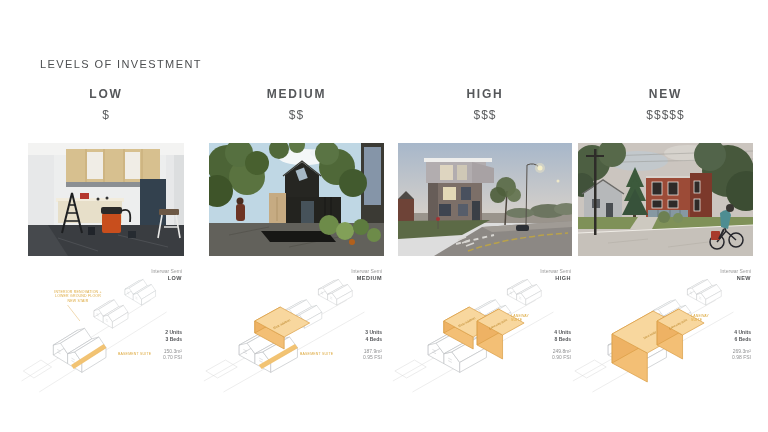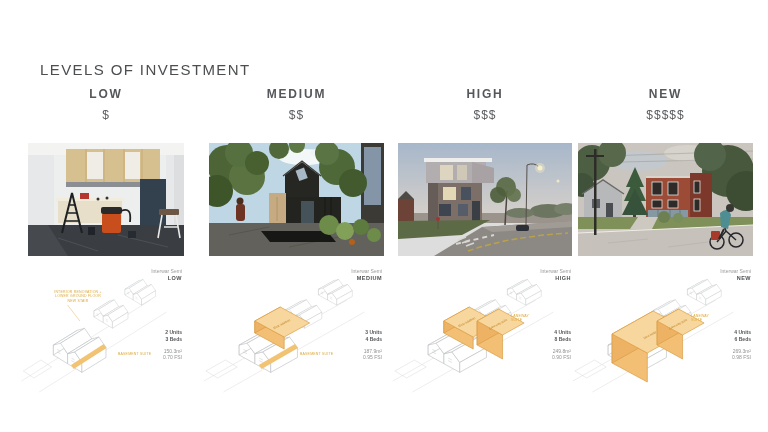--- a/index.html
+++ b/index.html
@@ -1,18 +1,18 @@
 <!DOCTYPE html>
 <html><head>
 <meta charset="utf-8">
 <style>
   html,body{margin:0;padding:0;background:#ffffff;}
   body{width:768px;height:432px;overflow:hidden;font-family:"Liberation Sans",sans-serif;}
   .slide{position:relative;width:768px;height:432px;background:#ffffff;}
-  .title{position:absolute;left:40px;top:51px;font-size:15px;letter-spacing:1.4px;color:#4c4e50;font-weight:500;}
+  .title{position:absolute;left:40px;top:51px;font-size:11px;letter-spacing:1.4px;color:#4c4e50;font-weight:500;}
   .col-header{position:absolute;top:87px;text-align:center;color:#55575a;}
   .col-header .level{font-size:12px;letter-spacing:1.8px;font-weight:600;}
   .col-header .cost{font-size:12px;letter-spacing:1px;margin-top:7px;color:#5a5c5e;}
   .hd1{left:28px;width:156px}.hd2{left:209px;width:175px}.hd3{left:398px;width:174px}.hd4{left:578px;width:175px}
   .photo{position:absolute;top:143px;height:113px;overflow:hidden;background:#ddd;}
   .photo svg{display:block;width:100%;height:100%;}
   .p1{left:28px;width:156px}.p2{left:209px;width:175px}.p3{left:398px;width:174px}.p4{left:578px;width:175px}
   .diagram{position:absolute;top:263px;height:130px;}
   .d1{left:18px;width:168px}.d2{left:200px;width:186px}.d3{left:389px;width:186px}.d4{left:569px;width:186px}
   .diagram > svg{position:absolute;left:0;top:0;width:100%;height:100%;}

